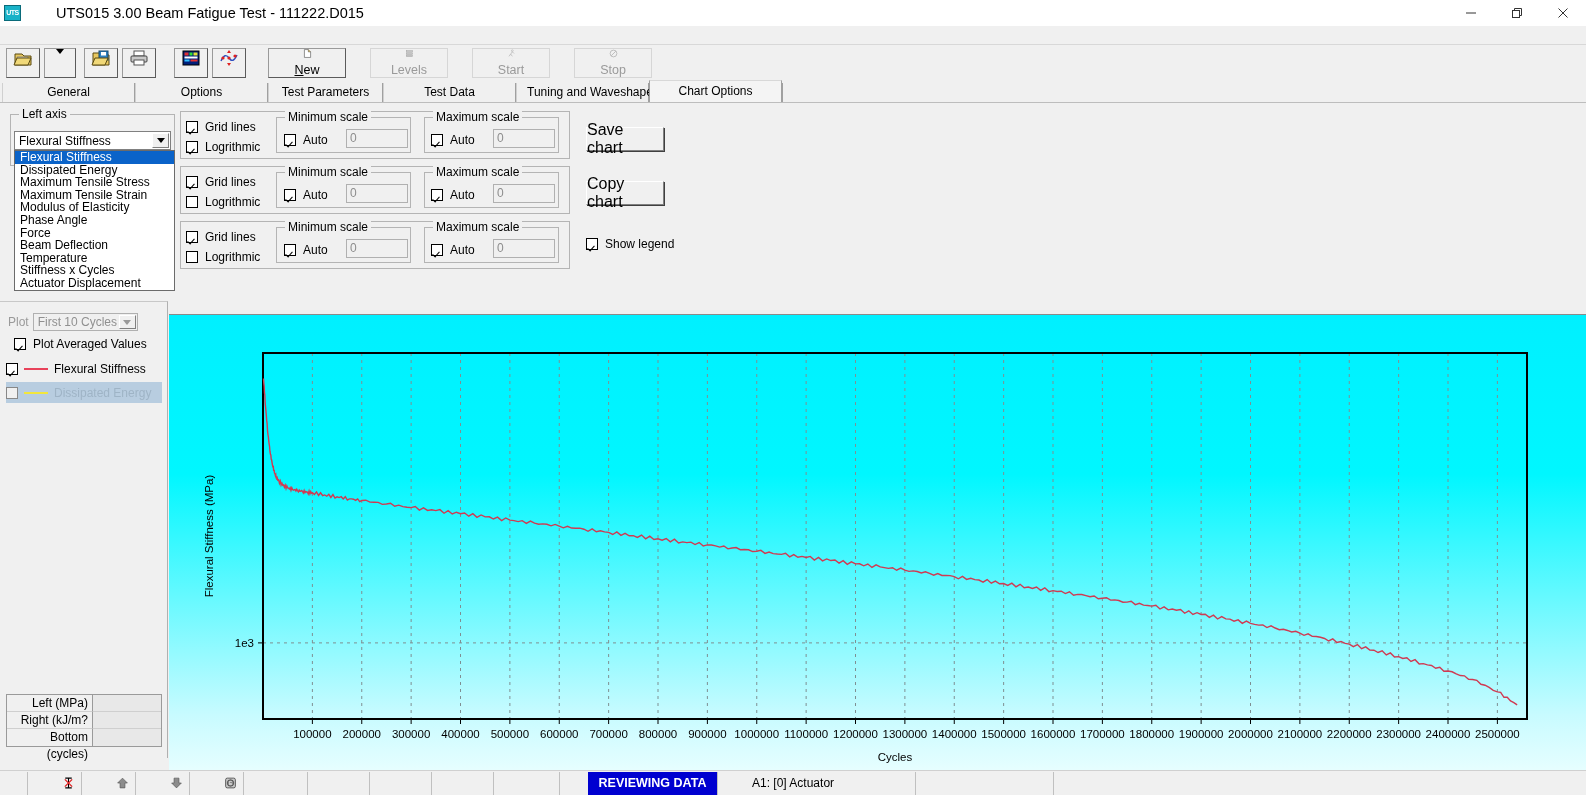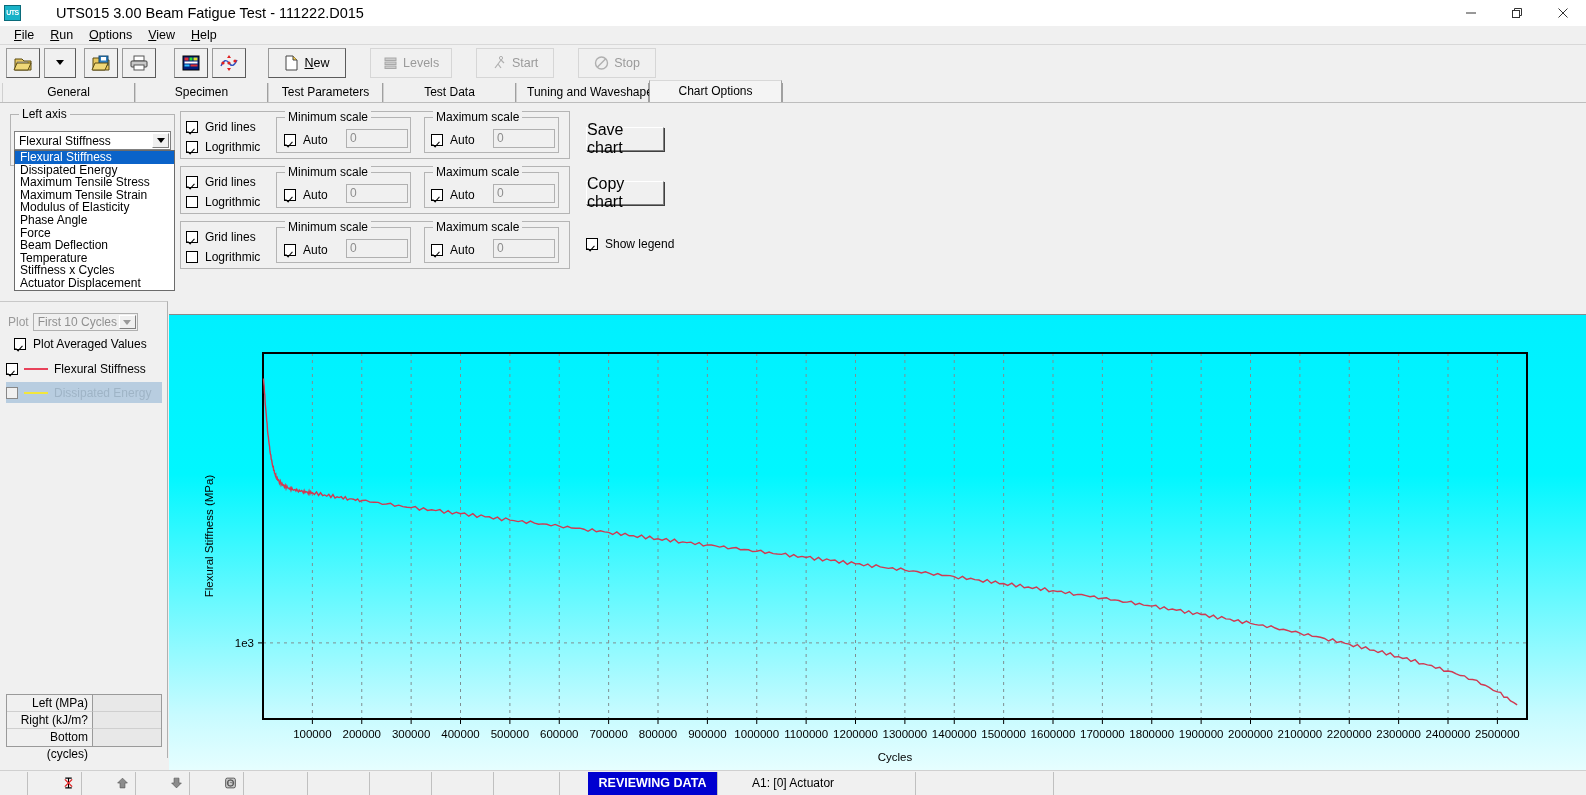--- a/index.html
+++ b/index.html
@@ -43,22 +43,23 @@
 
   
   .toolbar {
     position: absolute; left: 0; top: 44px; width: 1586px; height: 36px;
     background: #f0f0f0; border-top: 1px solid #d8d8d8;
     display: flex; align-items: center; padding-left: 6px;
   }
   .tb-btn {
     height: 30px; min-width: 32px; background: #f0f0f0;
     border: 1px solid #9a9a9a; border-right-color:#5b5b5b; border-bottom-color:#5b5b5b;
-    margin-right: 4px; display: flex; align-items: center; justify-content: center;
+    margin-right: 4px; display: flex; align-items: center; justify-content: space-between;
     position: relative;
+    flex-direction: column;
   }
   .tb-split { width: 18px; margin-right: 8px; }
   .tb-wide { padding: 0 12px; min-width: 78px; gap: 5px; font-size: 12.5px; }
   .tb-wide.disabled { color: #9a9a9a; }
   .caret { width:0;height:0;border-left:4px solid transparent;border-right:4px solid transparent;border-top:5px solid #000; }
   .caret.dis { border-top-color:#9a9a9a; }
 
   
   .tabstrip {
     position: absolute; left: 2px; top: 80px; width: 1582px; height: 22px;
@@ -197,27 +198,20 @@
       </div>
       <div class="winbtn">
         <svg width="12" height="12" viewBox="0 0 12 12">
           <line x1="1.5" y1="1.5" x2="10.5" y2="10.5" stroke="#333" stroke-width="1"></line>
           <line x1="10.5" y1="1.5" x2="1.5" y2="10.5" stroke="#333" stroke-width="1"></line>
         </svg>
       </div>
     </div>
   </div>
 
-  <div class="menubar">
-    <div class="menu-item"><u>F</u><span>ile</span></div>
-    <div class="menu-item"><u>R</u><span>un</span></div>
-    <div class="menu-item"><u>O</u><span>ptions</span></div>
-    <div class="menu-item"><u>V</u><span>iew</span></div>
-    <div class="menu-item"><u>H</u><span>elp</span></div>
-  </div>
 
   <div class="toolbar">
     <div class="tb-btn" style="width:34px">
       <svg width="20" height="18" viewBox="0 0 20 18">
         <path d="M2 5 h7 l2 2 h7 v9 H2 Z" fill="#e8c860" stroke="#5a4a10" stroke-width="1"></path>
         <path d="M4 8 h11 v7 H4 Z" fill="#ffffff" stroke="#777" stroke-width="0.8"></path>
         <path d="M1 16 l3 -7 h14 l-3 7 Z" fill="#f0d878" stroke="#5a4a10" stroke-width="1"></path>
       </svg>
     </div>
     <div class="tb-btn tb-split">
@@ -291,21 +285,21 @@
       <svg width="15" height="16" viewBox="0 0 15 16">
         <circle cx="7.5" cy="8" r="6" fill="none" stroke="#b0b0b0" stroke-width="1.4"></circle>
         <line x1="3.3" y1="12.2" x2="11.7" y2="3.8" stroke="#b0b0b0" stroke-width="1.4"></line>
       </svg>
       <span>Stop</span>
     </div>
   </div>
 
   <div class="tabstrip">
     <div class="tab" style="width:133px">General</div>
-    <div class="tab" style="width:133px">Specimen</div>
+    <div class="tab" style="width:133px">Options</div>
     <div class="tab" style="width:115px">Test Parameters</div>
     <div class="tab" style="width:133px">Test Data</div>
     <div class="tab" style="width:133px">Tuning and Waveshapes</div>
     <div class="tab active" style="width:133px">Chart Options</div>
     <div class="tab tab-tail" style="border-right:none;border-left:1px solid #a0a0a0;background:transparent"></div>
   </div>
 
   <div class="optionspanel">
 
     <div class="groupbox" style="left:10px; top:11px; width:165px; height:52px;">

